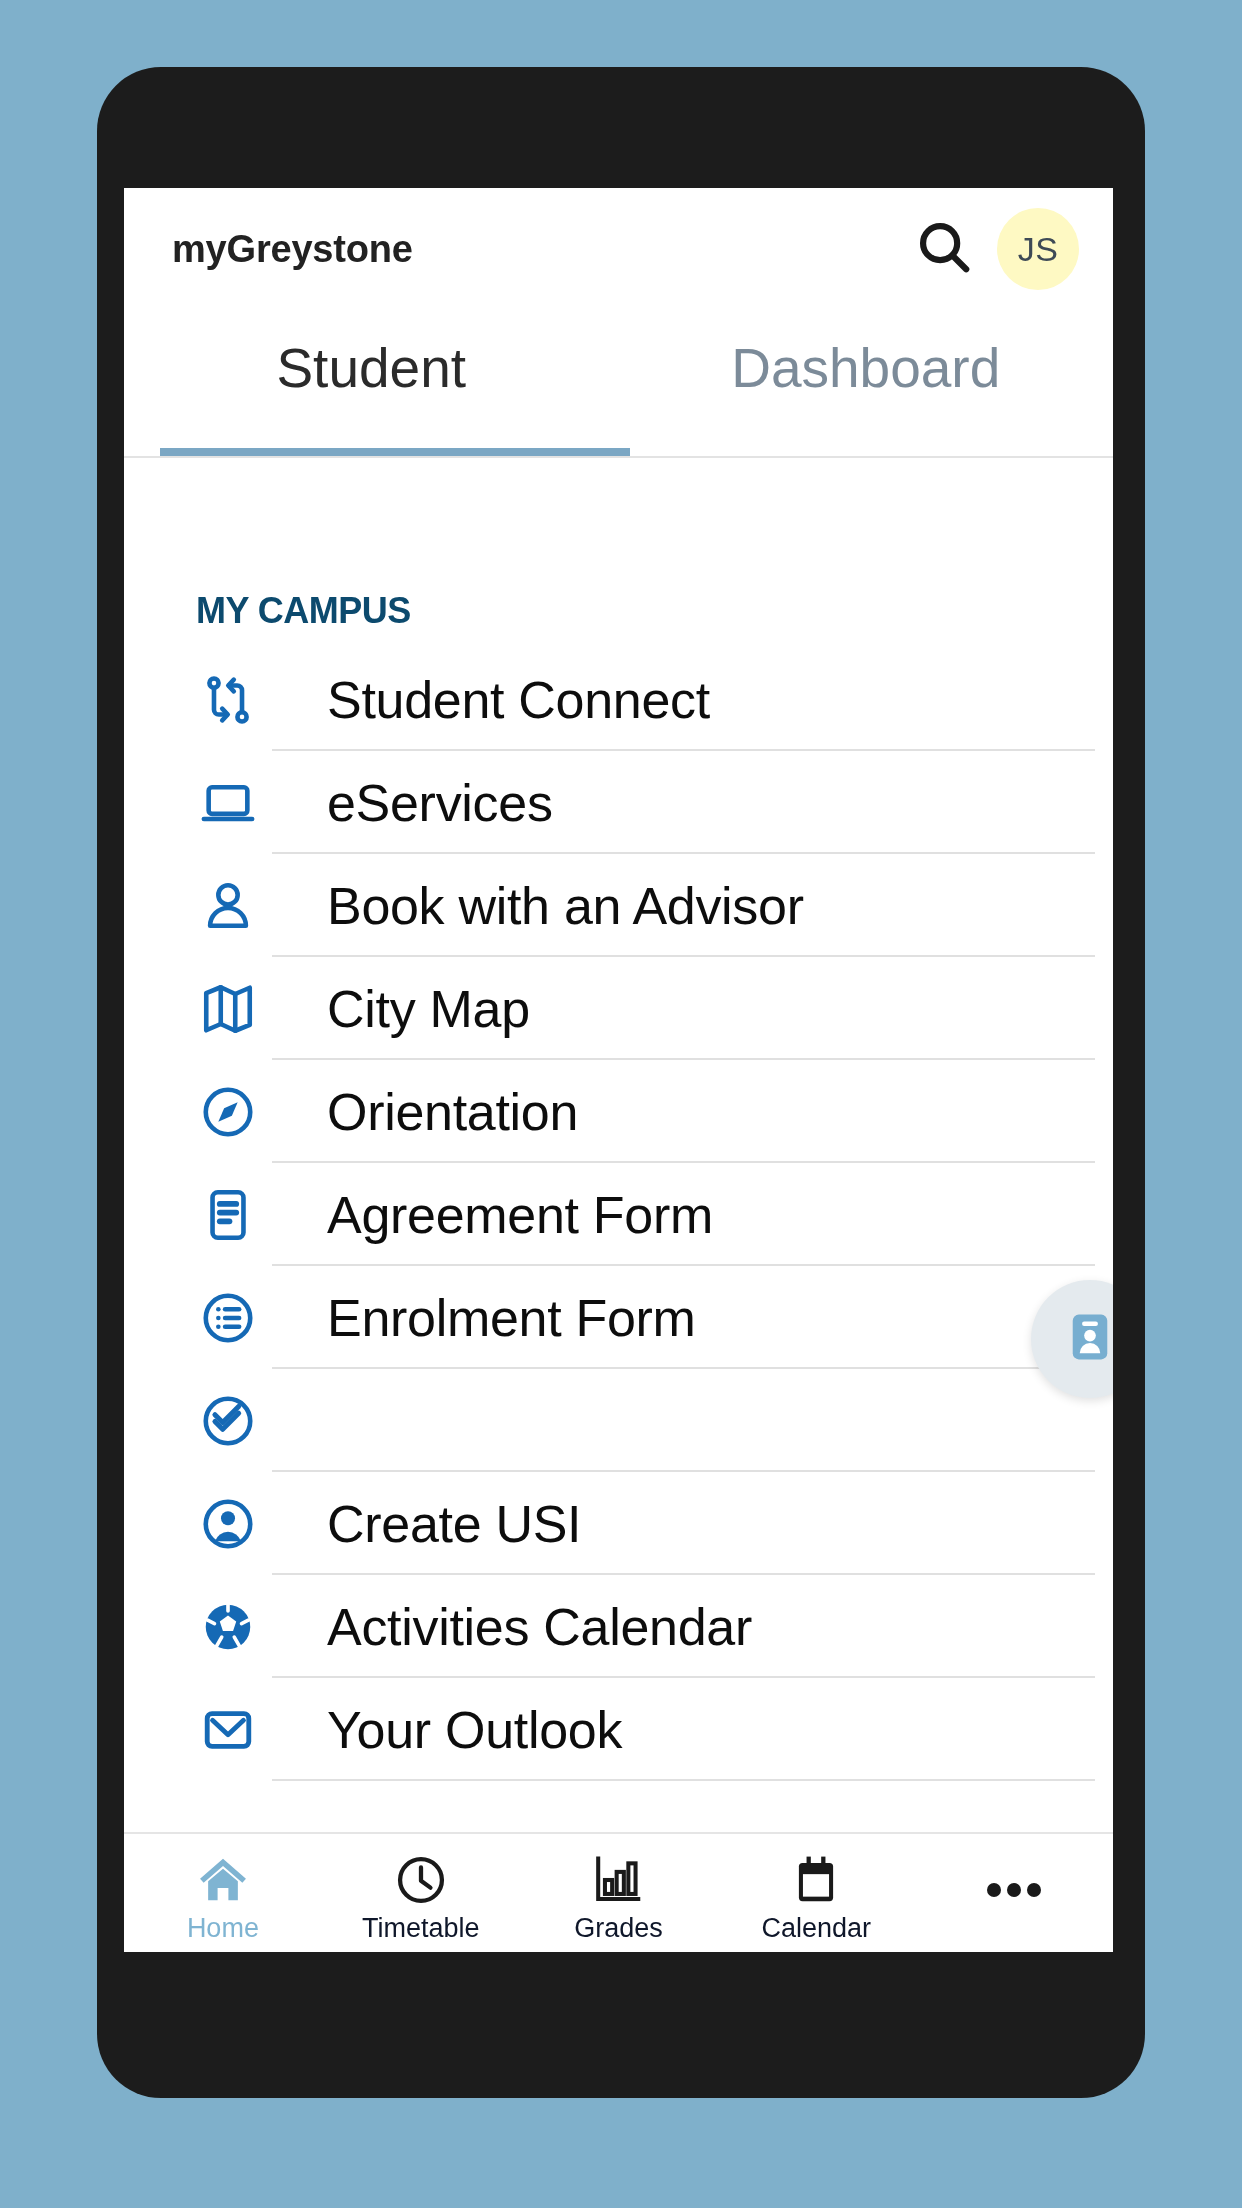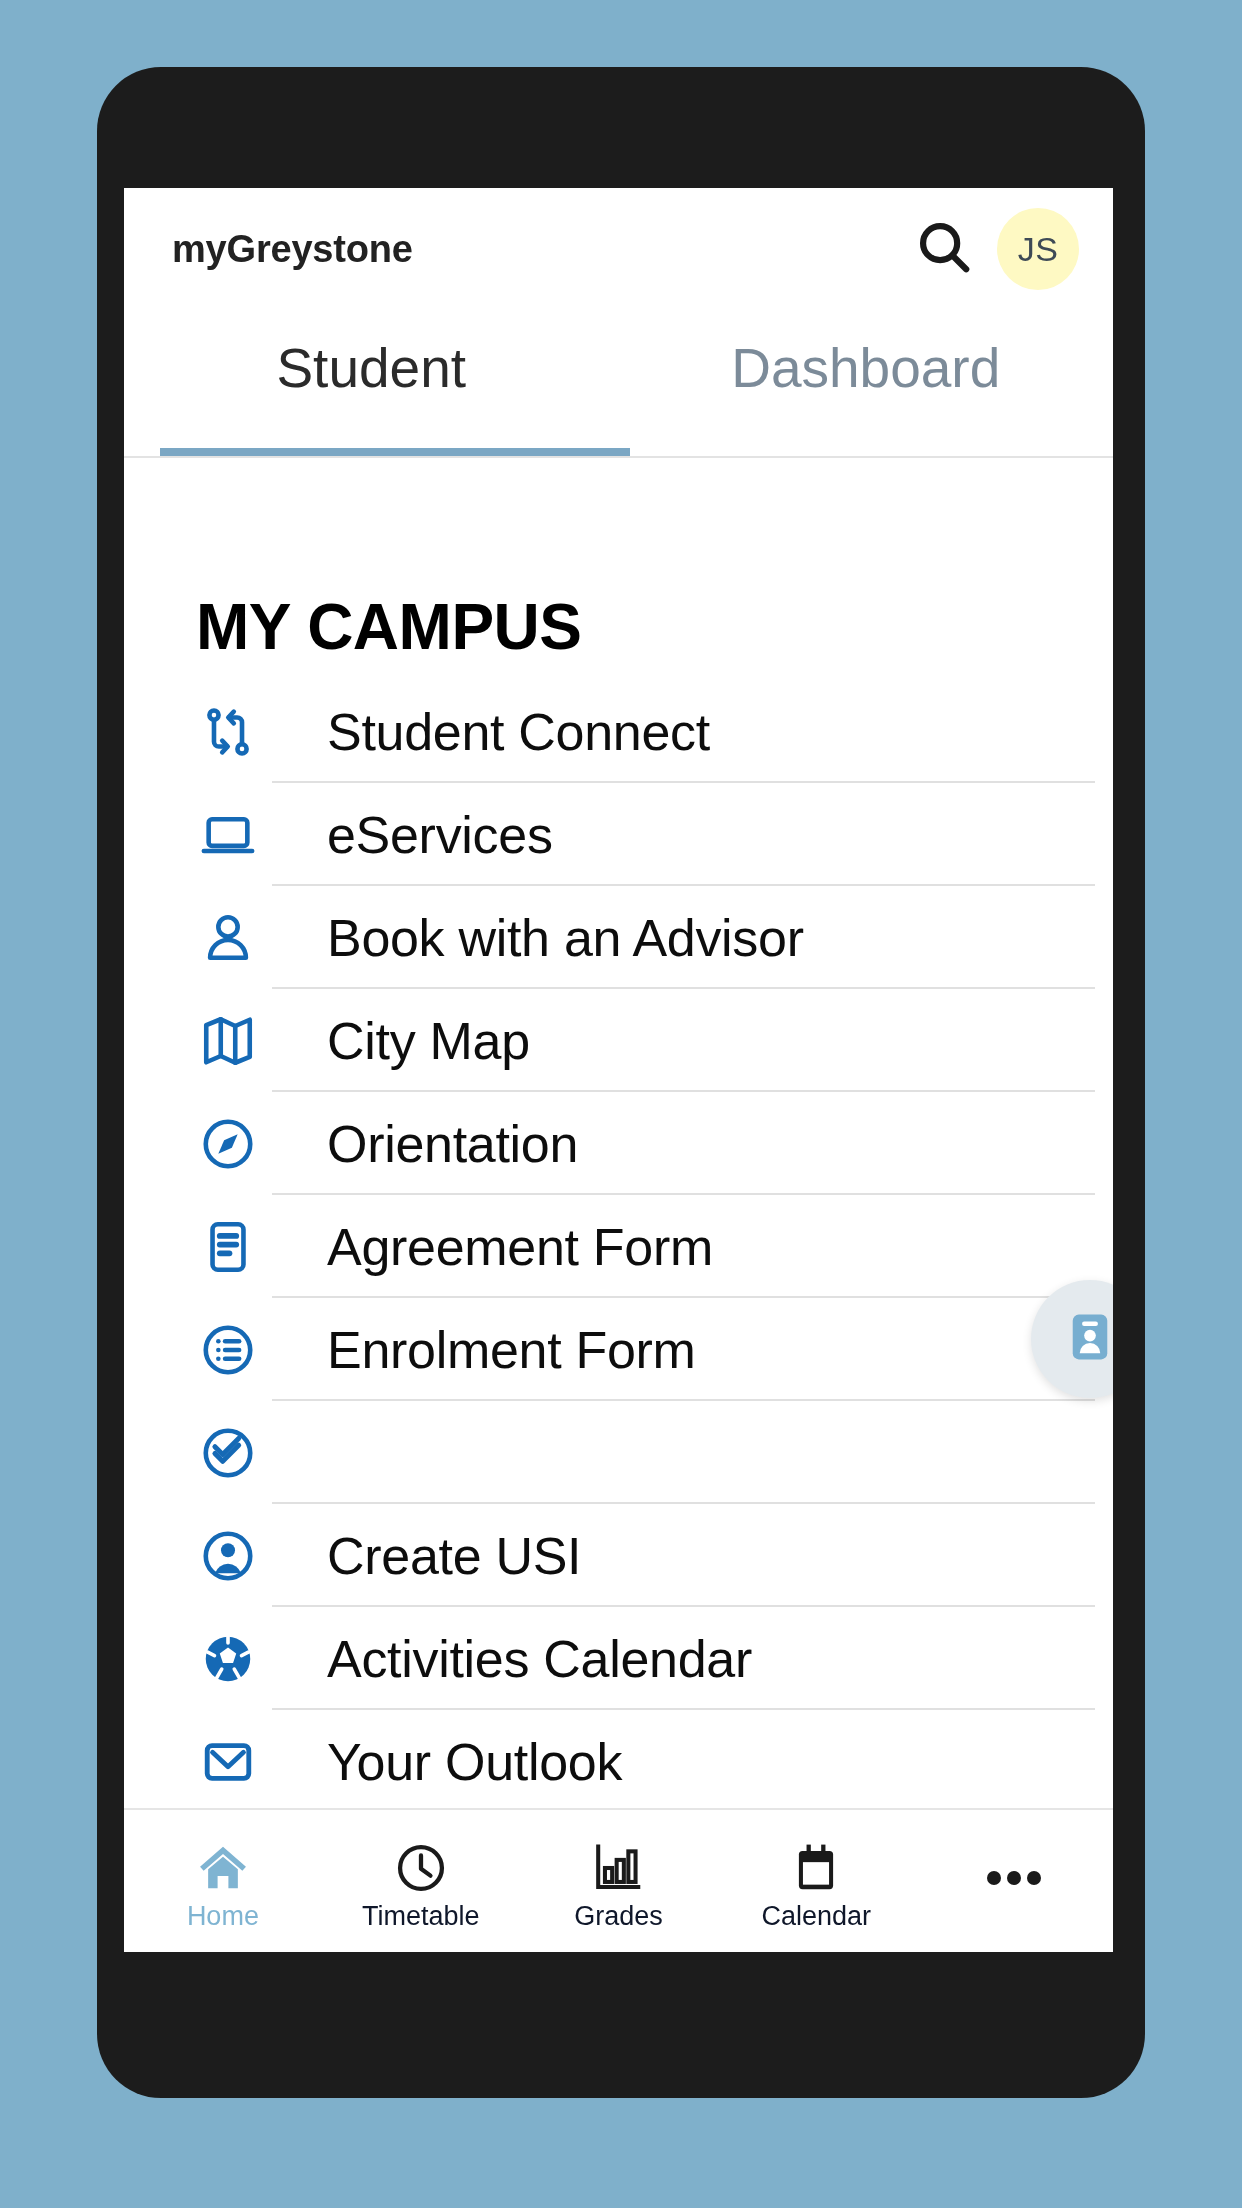--- a/index.html
+++ b/index.html
@@ -111,23 +111,23 @@
 
   
   .content {
     padding: 0 0 0 0;
     background: #ffffff;
     height: 1390px;
     position: relative;
     overflow: hidden;
   }
   .section-title {
-    font-size: 64px;
+    font-size: 36px;
     font-weight: bold;
-    color: #000000;
+    color: #0c4a6e;
     padding: 132px 0 16px 72px;
     letter-spacing: -0.5px;
   }
   .list {
     padding-left: 72px;
   }
   .list-item {
     display: flex;
     align-items: center;
     height: 103px;
@@ -175,21 +175,21 @@
     cursor: pointer;
     z-index: 5;
   }
 
   
   .bottom-nav {
     position: absolute;
     left: 0;
     bottom: 0;
     width: 100%;
-    height: 144px;
+    height: 120px;
     display: flex;
     align-items: center;
     background: #ffffff;
     border-top: 2px solid #e5e5e5;
     box-sizing: border-box;
   }
   .nav-item {
     flex: 1;
     display: flex;
     flex-direction: column;

